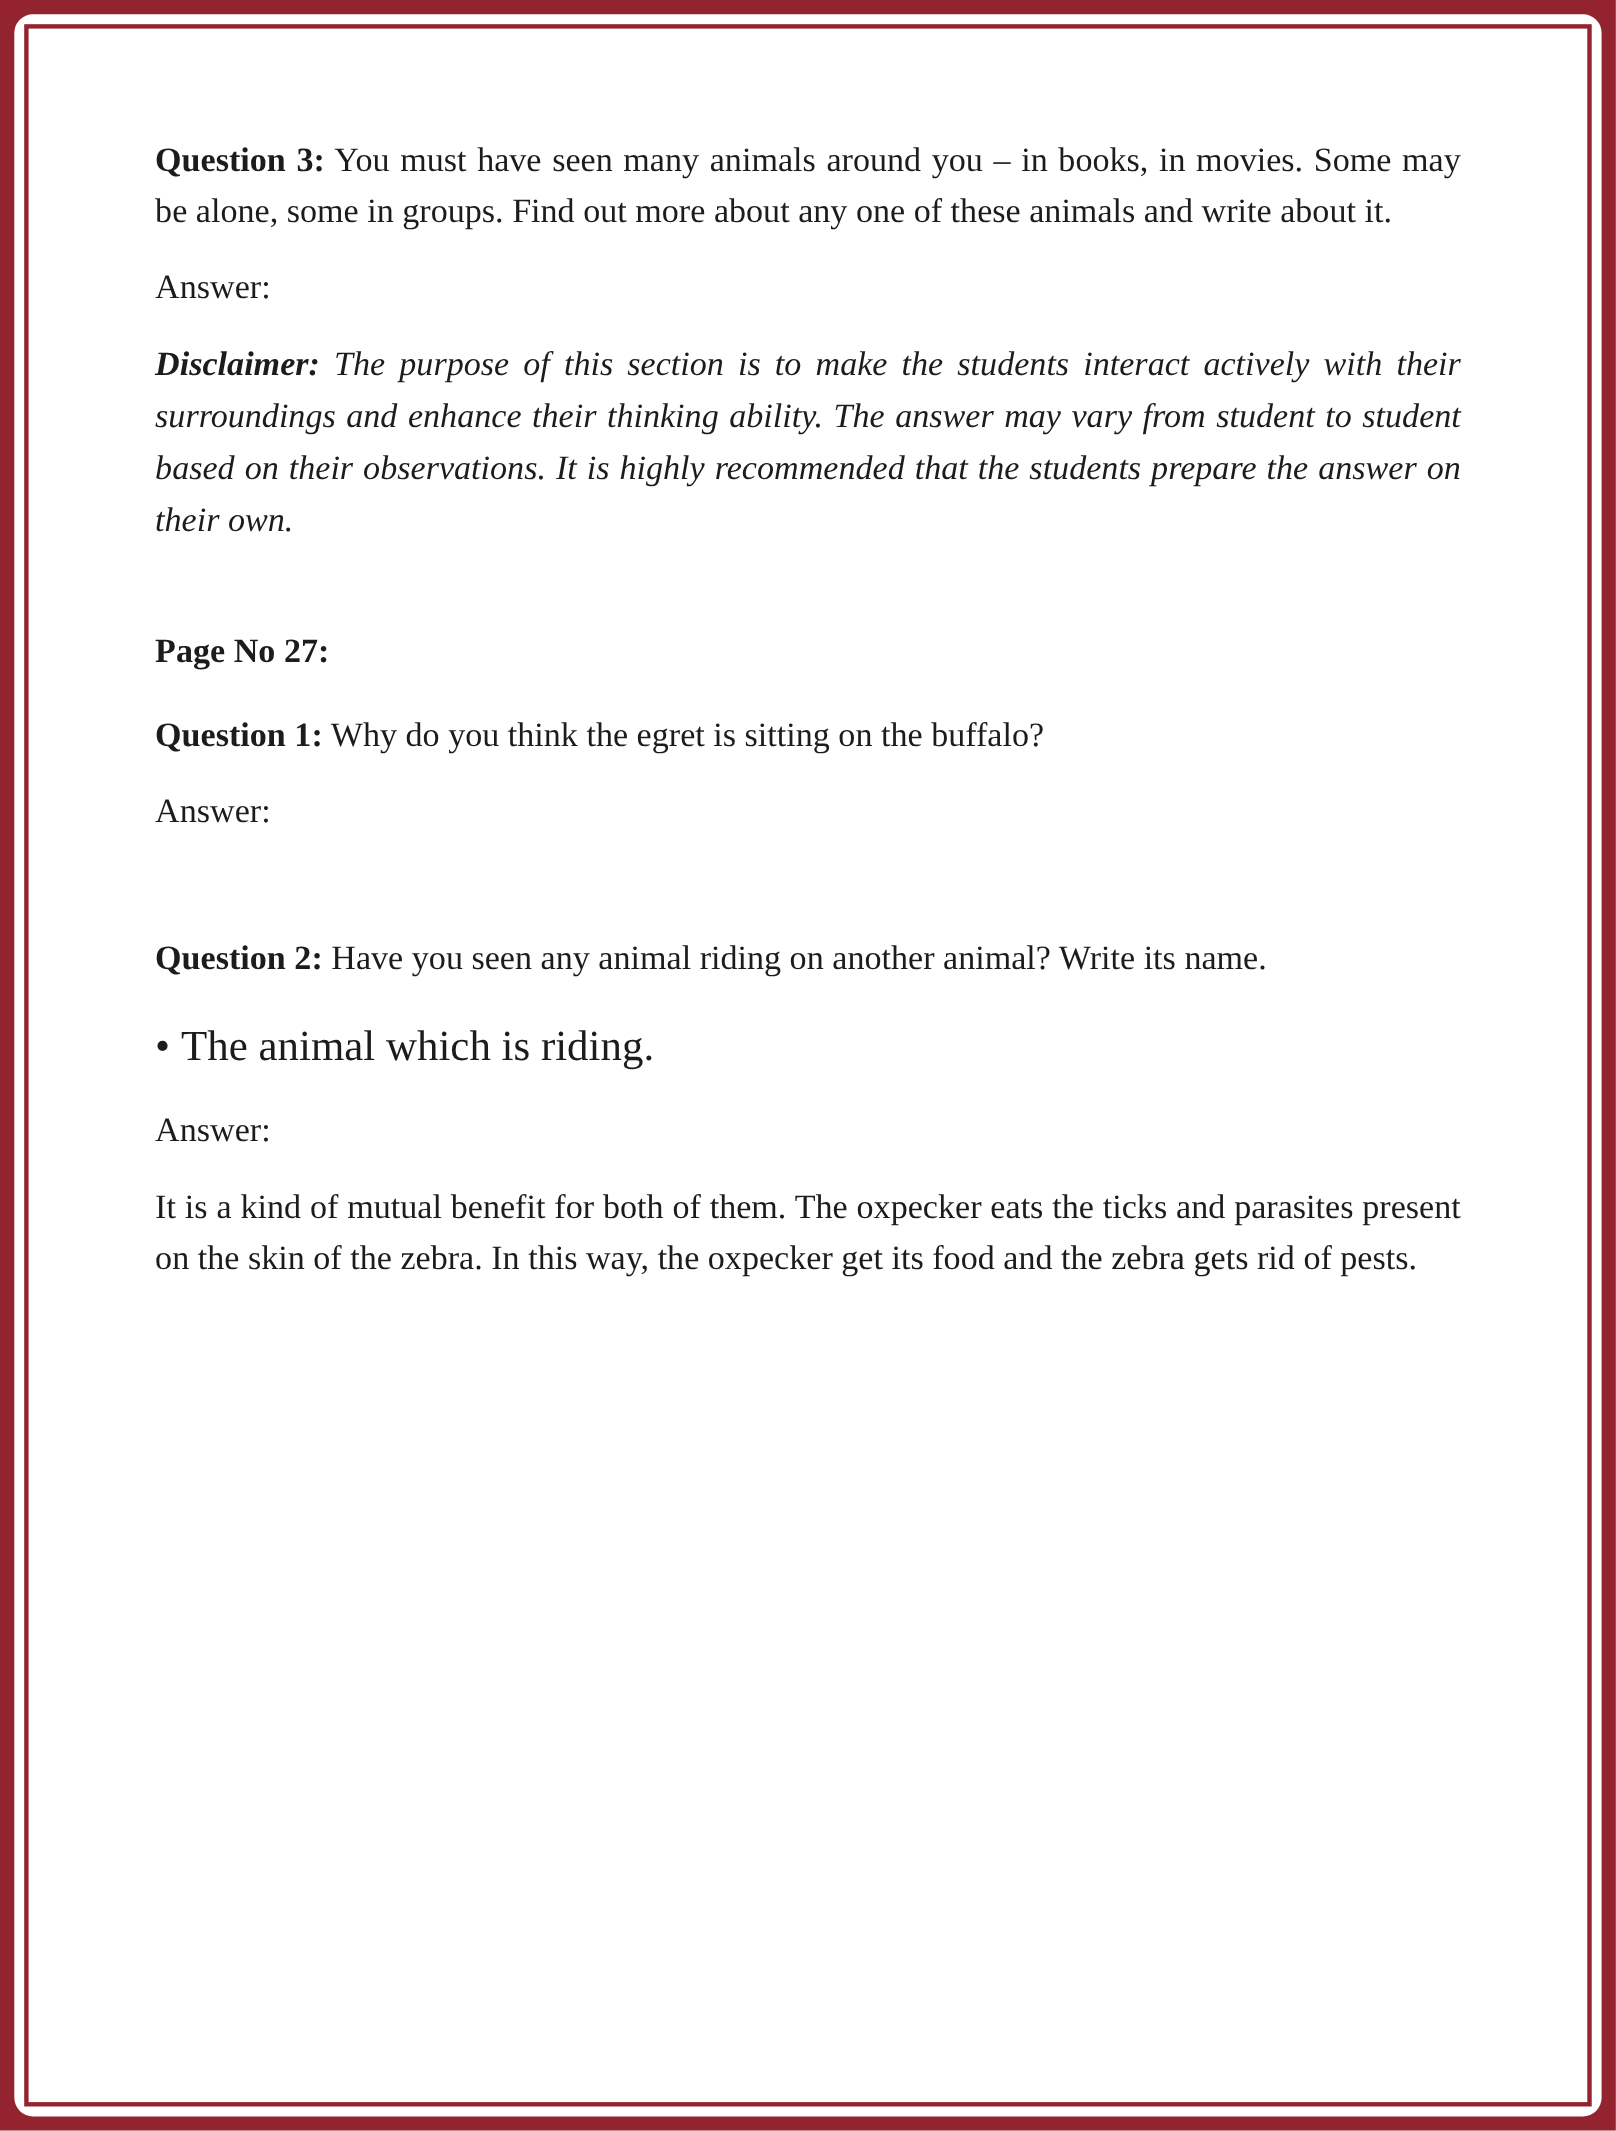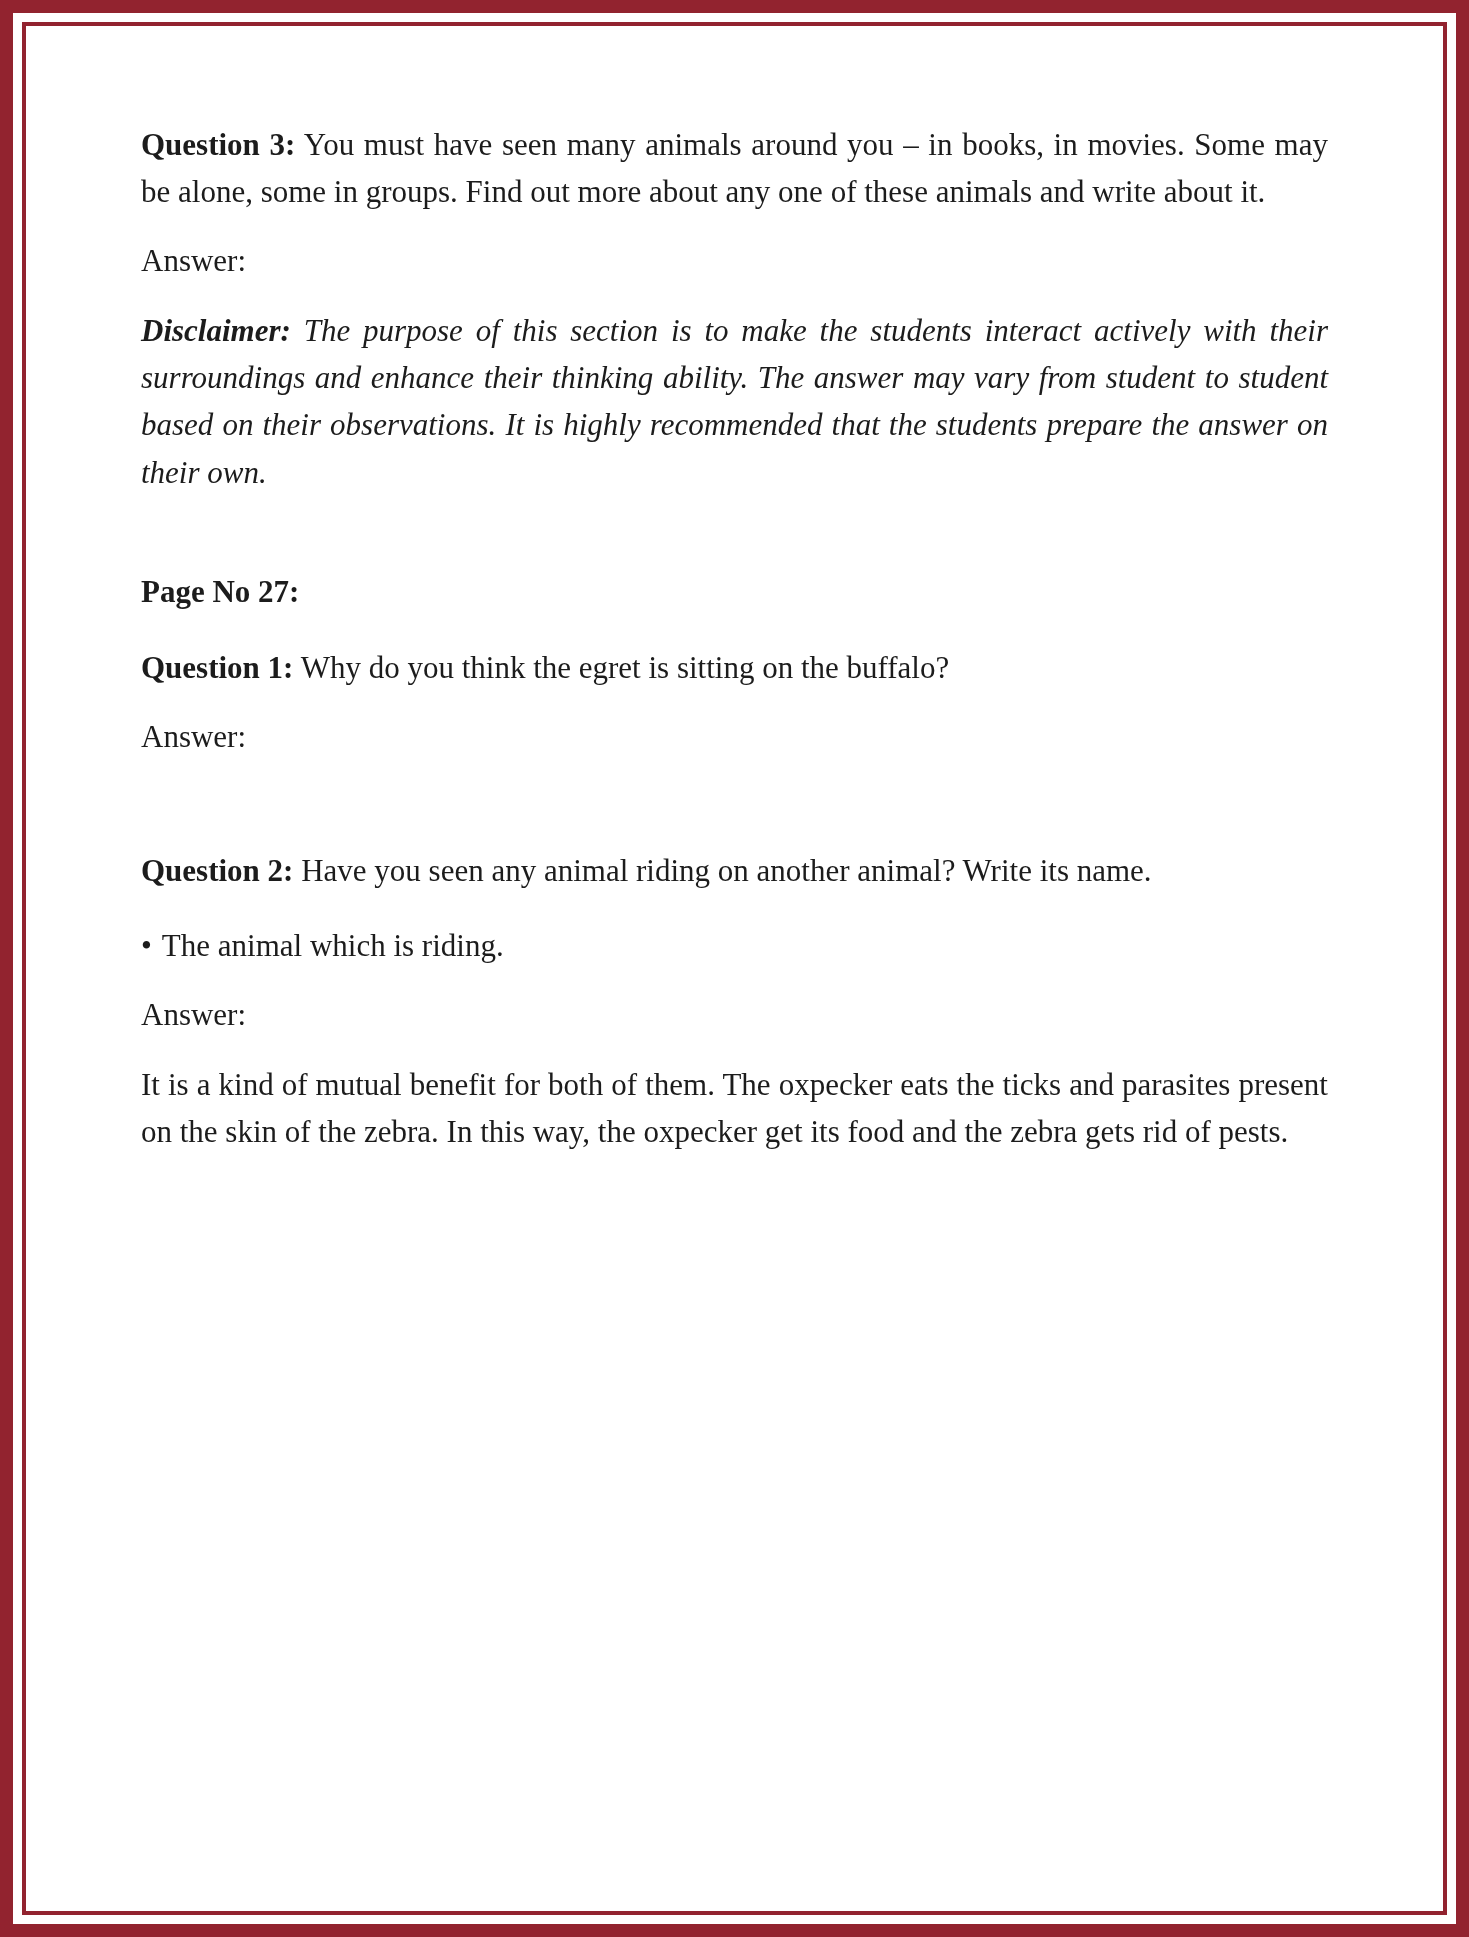--- a/index.html
+++ b/index.html
@@ -15,20 +15,21 @@
     width: 1469px;
     height: 1937px;
     background: #92232f;
     padding: 13px;
   }
   .frame-gap {
     width: 100%;
     height: 100%;
     background: #ffffff;
     padding: 9px;
+    border-radius: 17px;
   }
   .frame-inner {
     width: 100%;
     height: 100%;
     border: 4px solid #92232f;
     background: #ffffff;
     padding: 95px 115px 60px 115px;
     overflow: hidden;
   }
   .para {
@@ -48,21 +49,21 @@
   }
   .disclaimer .label { font-style: italic; font-weight: bold; }
   .page-heading {
     font-size: 31px;
     font-weight: bold;
     text-align: left;
     margin: 78px 0 34px 0;
   }
   .spacer-lg { height: 64px; }
   .bullet-line {
-    font-size: 31px;
+    font-size: 39px;
     line-height: 1.52;
     margin: 0 0 28px 0;
   }
   .bullet-marker { margin-right: 10px; }
 </style>
 </head>
 <body>
 
 <div class="frame-outer">
   <div class="frame-gap">

